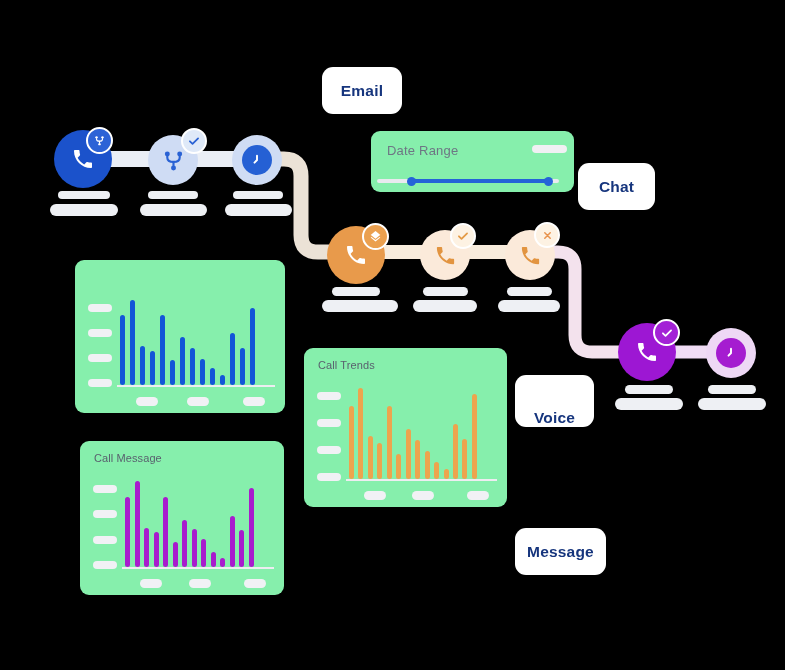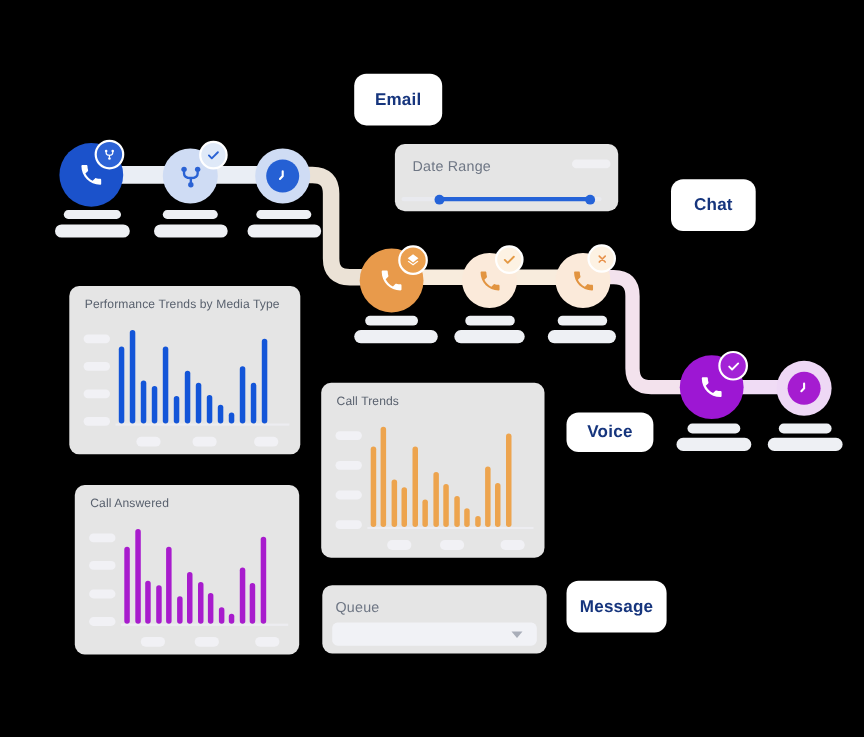--- a/index.html
+++ b/index.html
@@ -20,21 +20,21 @@
   .circle.light-blue{background:var(--blue-light);color:#2a62d4;}
   .circle.solid-orange{background:var(--orange);color:#fff;}
   .circle.light-orange{background:var(--orange-light);color:var(--orange-icon);}
   .circle.solid-purple{background:var(--purple);color:#fff;}
   .circle.light-purple{background:var(--purple-light);}
   .inner-dot{border-radius:50%;width:30px;height:30px;display:flex;align-items:center;justify-content:center;}
   .badge{position:absolute;border-radius:50%;border:2.5px solid #fff;display:flex;align-items:center;justify-content:center;z-index:3;}
   .pill{position:absolute;background:var(--pill);border-radius:99px;z-index:1;}
   .btn{position:absolute;background:#fff;border-radius:11px;display:flex;align-items:center;justify-content:center;
        font-weight:700;font-size:15.5px;color:var(--navy-text);z-index:3;letter-spacing:.2px;cursor:pointer;}
-  .card{position:absolute;background:#e5e5e5;border-radius:9px;z-index:3;}
+  .card{position:absolute;background:#86efac;border-radius:9px;z-index:3;margin-left:12px;}
   .card-label{position:absolute;font-size:13px;color:var(--label-text);letter-spacing:.2px;}
   .chart-title{position:absolute;left:14px;top:11px;font-size:11px;color:var(--title-text);letter-spacing:.1px;white-space:nowrap;}
   .yaxis{position:absolute;left:13px;top:44px;bottom:26px;width:24px;display:flex;flex-direction:column;justify-content:space-between;}
   .ypill{width:24px;height:8px;background:var(--pill-card);border-radius:99px;}
   .plot{position:absolute;left:42px;right:10px;top:40px;bottom:26px;border-bottom:2px solid var(--axis);
         display:flex;align-items:flex-end;justify-content:space-between;padding:0 20px 0 3px;}
   .bar{width:5px;border-radius:2.5px;}
   .xaxis{position:absolute;left:42px;right:10px;bottom:7px;height:9px;}
   .xpill{position:absolute;width:22px;height:9px;background:var(--pill-card);border-radius:99px;top:0;}
   .xpill.p1{left:12%;} .xpill.p2{left:44%;} .xpill.p3{left:80%;}
@@ -126,21 +126,21 @@
     <span class="card-label" style="left:16px;top:12px;">Date Range</span>
     <div class="mini-pill" style="right:7px;top:14px;width:35px;height:8px;"></div>
     <div class="track">
       <div class="track-active" style="left: 18%; width: 77%;">
         <div class="dot l"></div>
         <div class="dot r"></div>
       </div>
     </div>
   </div>
 
-  <div class="btn" style="left:578px;top:163px;width:77px;height:47px;margin-left:32px;">
+  <div class="btn" style="left:578px;top:163px;width:77px;height:47px;">
     <span>Chat</span>
   </div>
 
   <div class="circle solid-orange" style="left:327px;top:226px;width:58px;height:58px;">
     <span>
       <svg width="24" height="24" viewBox="0 0 24 24" fill="currentColor">
           <path d="M6.62 10.79c1.44 2.83 3.76 5.14 6.59 6.59l2.2-2.2c.27-.27.67-.36 1.02-.24 1.12.37 2.33.57 3.57.57.55 0 1 .45 1 1V20c0 .55-.45 1-1 1-9.39 0-17-7.61-17-17 0-.55.45-1 1-1h3.5c.55 0 1 .45 1 1 0 1.25.2 2.45.57 3.57.11.35.03.74-.25 1.02l-2.2 2.2z"></path>
         </svg>
     </span>
   </div>
@@ -183,21 +183,20 @@
   </div>
 
   <div class="pill" style="left:332px;top:287px;width:48px;height:9px;"></div>
   <div class="pill" style="left:322px;top:300px;width:76px;height:12px;"></div>
   <div class="pill" style="left:423px;top:287px;width:45px;height:9px;"></div>
   <div class="pill" style="left:413px;top:300px;width:64px;height:12px;"></div>
   <div class="pill" style="left:507px;top:287px;width:45px;height:9px;"></div>
   <div class="pill" style="left:498px;top:300px;width:62px;height:12px;"></div>
 
   <div class="card" style="left:63px;top:260px;width:210px;height:153px;">
-    <span class="chart-title">Performance Trends by Media Type</span>
     <div class="yaxis">
       <div class="ypill"></div>
       <div class="ypill"></div>
       <div class="ypill"></div>
       <div class="ypill"></div>
     </div>
     <div class="plot">
         <div class="bar" style="height: 82%; background: rgb(19, 85, 216);"></div>
         <div class="bar" style="height: 100%; background: rgb(19, 85, 216);"></div>
         <div class="bar" style="height: 46%; background: rgb(19, 85, 216);"></div>
@@ -245,21 +244,21 @@
         <div class="bar" style="height: 93%; background: rgb(237, 164, 78);"></div>
       </div>
     <div class="xaxis">
       <div class="xpill p1"></div>
       <div class="xpill p2"></div>
       <div class="xpill p3"></div>
     </div>
   </div>
 
   <div class="card" style="left:68px;top:441px;width:204px;height:154px;">
-    <span class="chart-title">Call Answered</span>
+    <span class="chart-title">Call Message</span>
     <div class="yaxis">
       <div class="ypill"></div>
       <div class="ypill"></div>
       <div class="ypill"></div>
       <div class="ypill"></div>
     </div>
     <div class="plot">
         <div class="bar" style="height: 81%; background: rgb(168, 28, 205);"></div>
         <div class="bar" style="height: 100%; background: rgb(168, 28, 205);"></div>
         <div class="bar" style="height: 45%; background: rgb(168, 28, 205);"></div>
@@ -275,21 +274,21 @@
         <div class="bar" style="height: 43%; background: rgb(168, 28, 205);"></div>
         <div class="bar" style="height: 92%; background: rgb(168, 28, 205);"></div>
       </div>
     <div class="xaxis">
       <div class="xpill p1"></div>
       <div class="xpill p2"></div>
       <div class="xpill p3"></div>
     </div>
   </div>
 
-  <div class="btn" style="left:515px;top:375px;width:79px;height:36px;">
+  <div class="btn" style="left:515px;top:375px;width:79px;height:52px;align-items:flex-end;">
     <span>Voice</span>
   </div>
 
   <div class="circle solid-purple" style="left:618px;top:323px;width:58px;height:58px;">
     <span>
       <svg width="24" height="24" viewBox="0 0 24 24" fill="currentColor">
           <path d="M6.62 10.79c1.44 2.83 3.76 5.14 6.59 6.59l2.2-2.2c.27-.27.67-.36 1.02-.24 1.12.37 2.33.57 3.57.57.55 0 1 .45 1 1V20c0 .55-.45 1-1 1-9.39 0-17-7.61-17-17 0-.55.45-1 1-1h3.5c.55 0 1 .45 1 1 0 1.25.2 2.45.57 3.57.11.35.03.74-.25 1.02l-2.2 2.2z"></path>
         </svg>
     </span>
   </div>
@@ -308,24 +307,18 @@
         </svg>
     </span>
   </div>
 
   <div class="pill" style="left:625px;top:385px;width:48px;height:9px;"></div>
   <div class="pill" style="left:615px;top:398px;width:68px;height:12px;"></div>
   <div class="pill" style="left:708px;top:385px;width:48px;height:9px;"></div>
   <div class="pill" style="left:698px;top:398px;width:68px;height:12px;"></div>
 
 
-  <div class="card" style="left:293px;top:532px;width:204px;height:62px;">
-    <span class="card-label" style="left:12px;top:12px;">Queue</span>
-    <div class="select" style="top:34px;">
-      <span class="chev"></span>
-    </div>
-  </div>
 
   <div class="btn" style="left:515px;top:528px;width:91px;height:47px;">
     <span>Message</span>
   </div>
 
 </div>
 
 </body></html>

